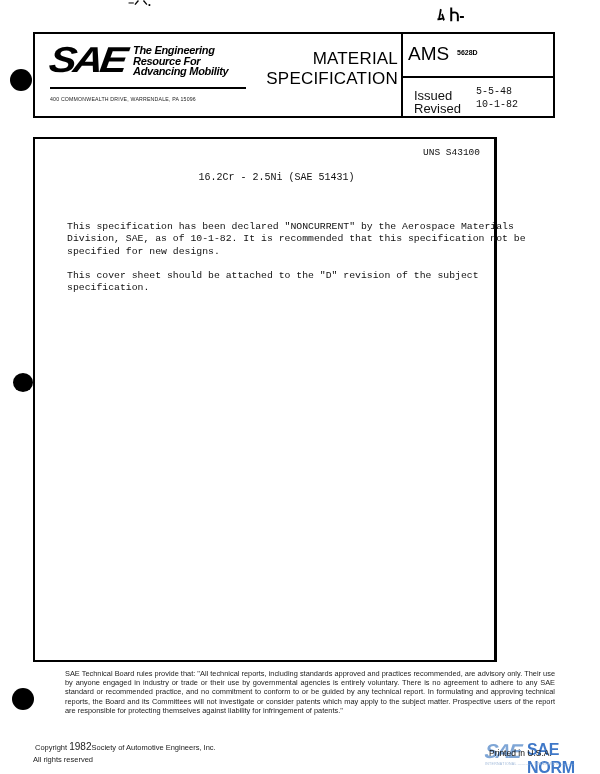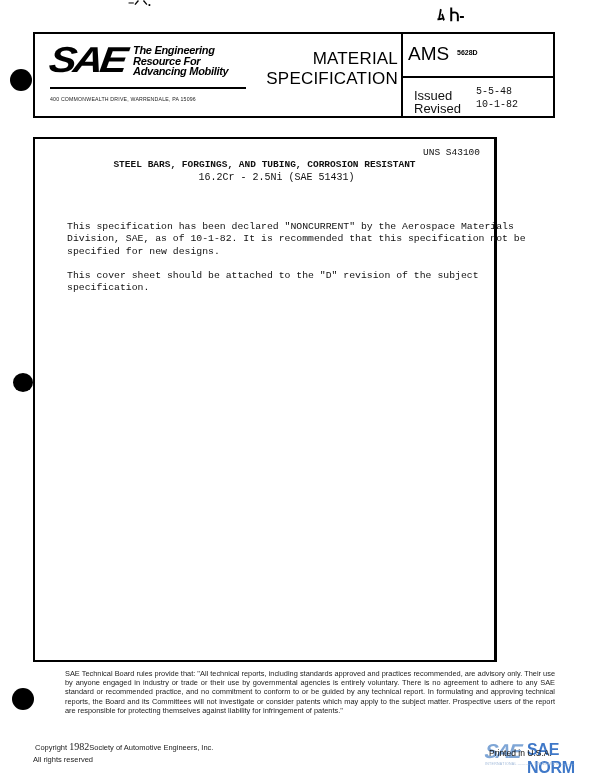--- a/index.html
+++ b/index.html
@@ -60,21 +60,21 @@
     .para { position: absolute; left: 32px; width: 480px; font-size: 9.8px; line-height: 12.3px; }
     .para1 { top: 82px; }
     .para2 { top: 131px; }
     .jurisdiction { position: absolute; left: 76px; top: 461px; font-size: 9.8px; }
     
     .disclaimer {
       position: absolute; left: 65px; top: 669px; width: 490px;
       font-size: 7.4px; line-height: 9.2px; color: #222; text-align: justify;
     }
     .copyright { position: absolute; left: 35px; top: 741px; font-size: 7.5px; color: #222; }
-    .copyright .year { font-family: Liberation Serif, serif; font-size: 10px; margin-top: 32px; }
+    .copyright .year { font-family: Liberation Sans, sans-serif; font-size: 10px; margin-top: 32px; }
     .rights { position: absolute; left: 33px; top: 755px; font-size: 7.5px; color: #222; }
     .watermark { position: absolute; left: 485px; top: 740px; width: 112px; height: 30px; }
     .wm-logo {
       position: absolute; left: 0; top: 0; font-weight: 900; font-style: italic;
       font-size: 20px; letter-spacing: -2px; color: #7fa6d6; transform: skewX(-8deg);
     }
     .wm-norm { position: absolute; left: 42px; top: 1px; font-weight: bold; font-size: 16px; color: #3f78c8; letter-spacing: -0.3px; }
     .wm-printed { position: absolute; left: 4px; top: 8px; font-size: 8.5px; color: #111; }
     .wm-sub { position: absolute; left: 0; top: 22px; font-size: 3.5px; color: #9fb8d8; white-space: nowrap; letter-spacing: 0.3px; }
     .scribble { position: absolute; font-size: 12px; font-weight: bold; color: #000; }
@@ -108,21 +108,20 @@
   <div class="ams-label">AMS</div>
   <div class="ams-num">5628D</div>
   <div class="issued-label">Issued</div>
   <div class="issued-val">5-5-48</div>
   <div class="revised-label">Revised</div>
   <div class="revised-val">10-1-82</div>
 </div>
 
 <div class="body-box">
   <div class="mono uns">UNS S43100</div>
-  <div class="mono title1">STEEL BARS, FORGINGS, AND TUBING, CORROSION RESISTANT</div>
   <div class="mono title2">16.2Cr - 2.5Ni (SAE 51431)</div>
   <div class="mono para para1">This specification has been declared "NONCURRENT" by the Aerospace Materials Division, SAE, as of 10-1-82.  It is recommended that this specification not be specified for new designs.</div>
   <div class="mono para para2">This cover sheet should be attached to the "D" revision of the subject specification.</div>
 </div>
 
 <div class="disclaimer">SAE Technical Board rules provide that: "All technical reports, including standards approved and practices recommended, are advisory only. Their use by anyone engaged in industry or trade or their use by governmental agencies is entirely voluntary. There is no agreement to adhere to any SAE standard or recommended practice, and no commitment to conform to or be guided by any technical report. In formulating and approving technical reports, the Board and its Committees will not investigate or consider patents which may apply to the subject matter. Prospective users of the report are responsible for protecting themselves against liability for infringement of patents."</div>
 <div class="copyright">
   <span>Copyright</span>
   <span class="year">1982</span><span>Society of Automotive Engineers, Inc.</span>
 </div>

